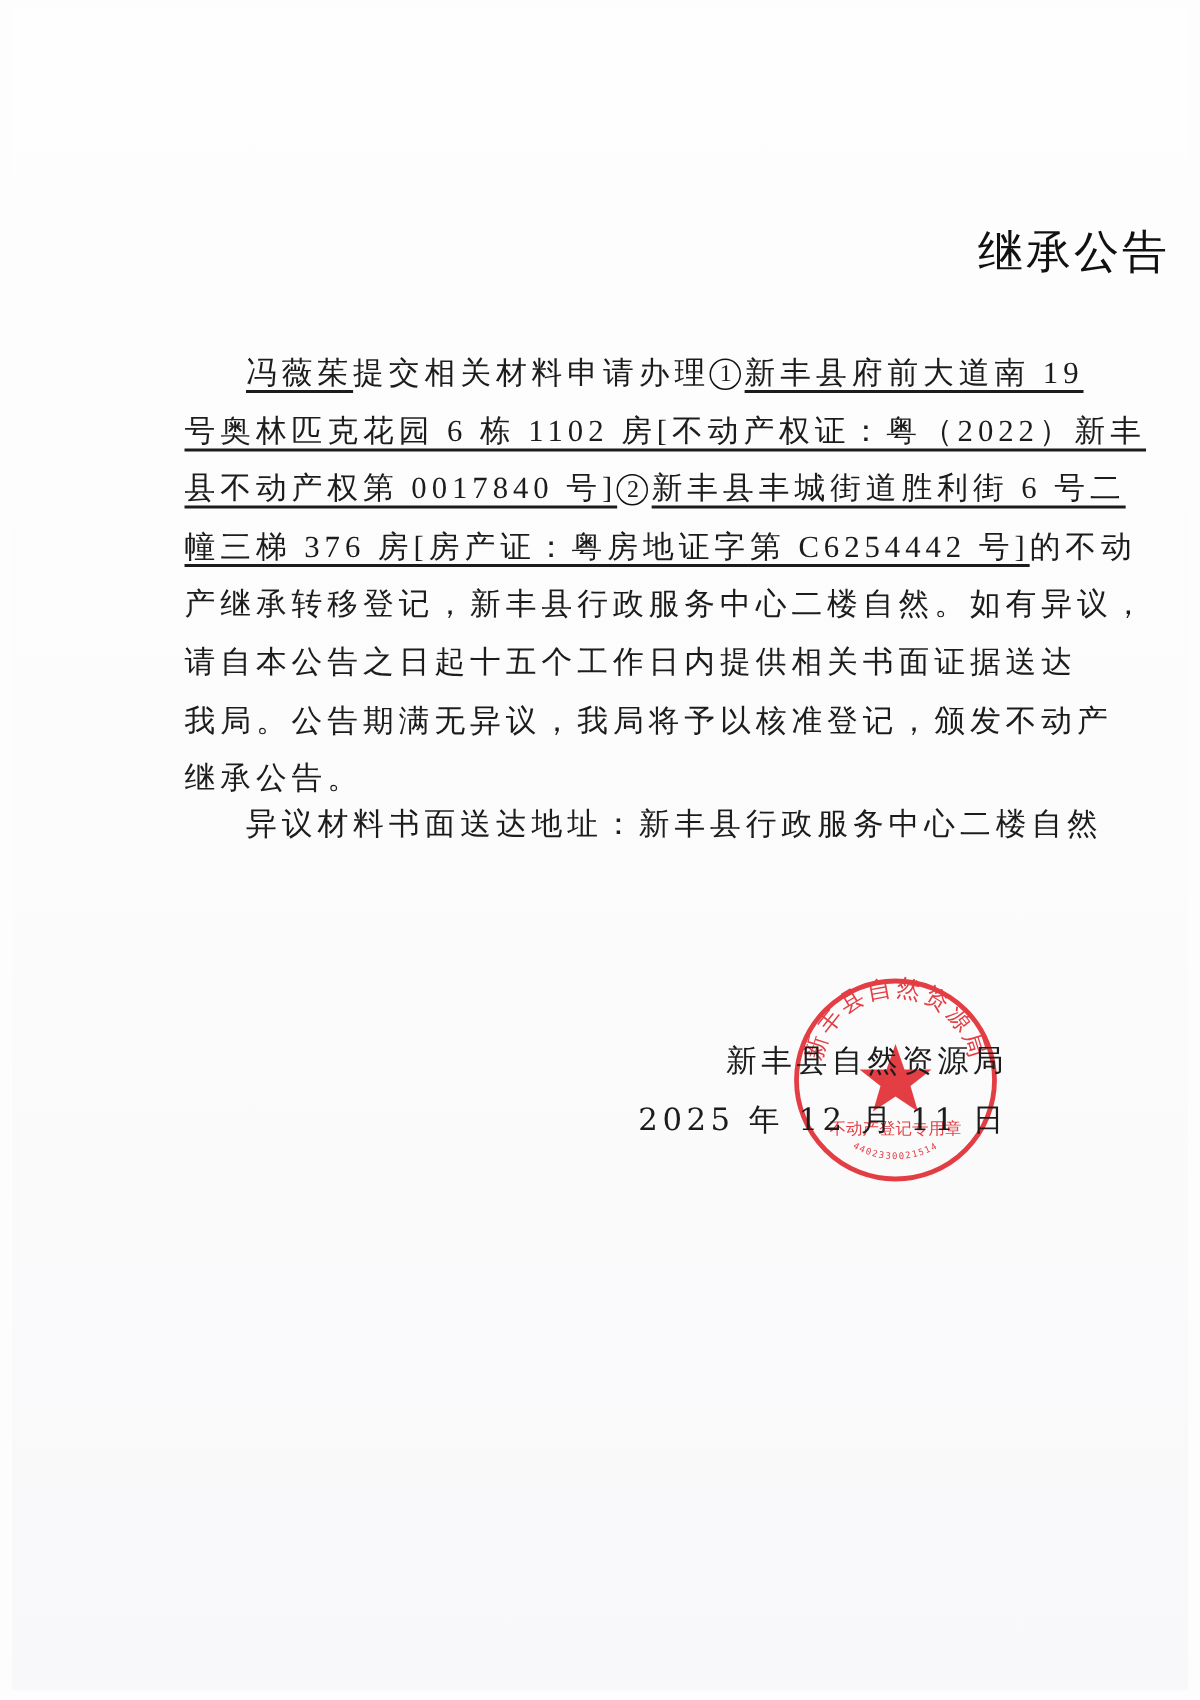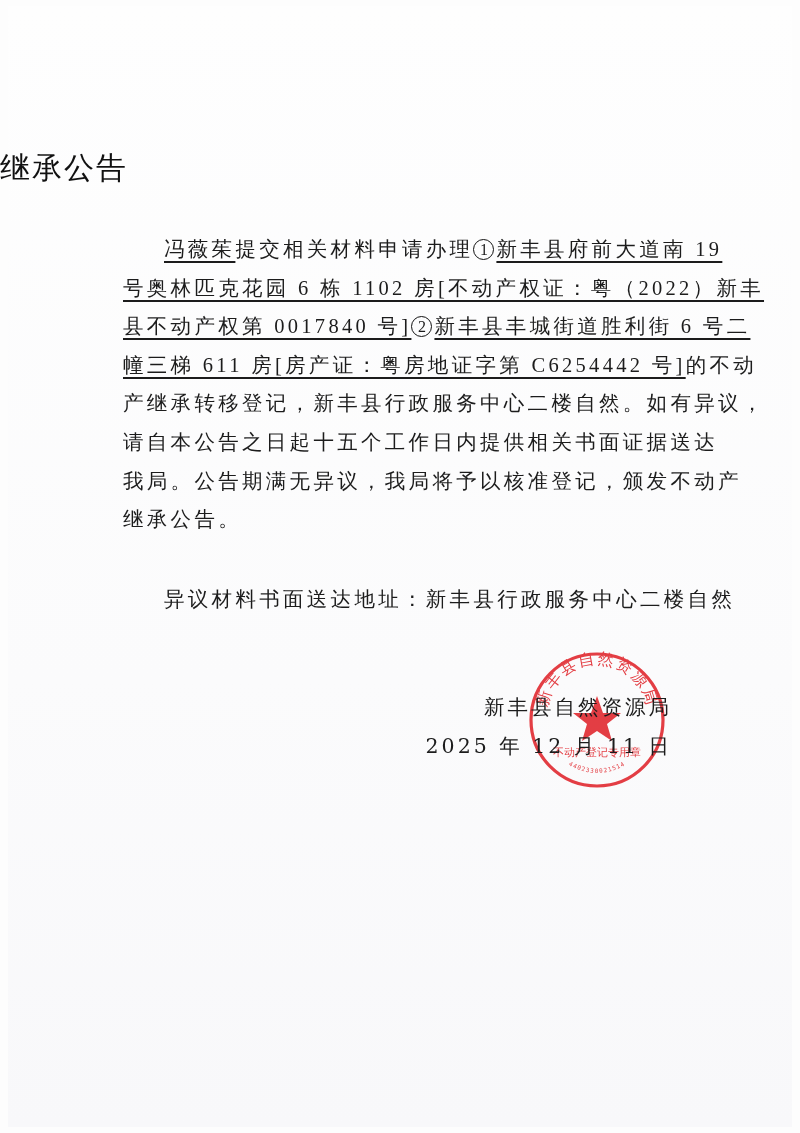--- a/index.html
+++ b/index.html
@@ -23,38 +23,38 @@
     }
     .scan-edge {
       position: absolute;
       left: 8px; top: 6px; right: 8px; bottom: 6px;
       background: linear-gradient(180deg, #fefefe 0%, #fbfbfc 60%, #f8f8fa 100%);
     }
     .title {
       position: absolute;
       left: 0; width: 780px;
       top: 148px;
-      text-align: left;
+      text-align: right;
       font-size: 30px;
       letter-spacing: 2px;
       font-family: "DejaVu Sans", "Liberation Sans", sans-serif;
       font-weight: normal;
       color: #111;
     }
     .body-text {
       position: absolute;
       left: 123px;
       width: 552px;
       font-size: 20.5px;
       line-height: 38.6px;
       letter-spacing: 3.3px;
       color: #1c1c1c;
     }
     .p1 { top: 230px; }
-    .p2 { top: 580px; }
+    .p2 { top: 531px; }
     .line {
       display: block;
       white-space: nowrap;
       height: 38.6px;
       font-family: Liberation Serif, serif;
     }
     .indent { padding-left: 41px; }
     .u {
       text-decoration: underline;
       text-decoration-thickness: 1.5px;
@@ -99,21 +99,21 @@
 
 <div class="page">
   <div class="scan-edge"></div>
 
   <div class="title">继承公告</div>
 
   <div class="body-text p1">
     <span class="line indent"><span class="u">冯薇茱</span><span>提交相关材料申请办理</span><span class="u"><span class="circled">1</span><span>新丰县府前大道南 19</span></span></span>
     <span class="line"><span class="u">号奥林匹克花园 6 栋 1102 房[不动产权证：粤（2022）新丰</span></span>
     <span class="line"><span class="u">县不动产权第 0017840 号]</span><span class="u"><span class="circled">2</span><span>新丰县丰城街道胜利街 6 号二</span></span></span>
-    <span class="line"><span class="u">幢三梯 611 房[房产证：粤房地证字第 C6254442 号]</span><span>的不动</span></span>
+    <span class="line"><span class="u">幢三梯 376 房[房产证：粤房地证字第 C6254442 号]</span><span>的不动</span></span>
     <span class="line">产继承转移登记，新丰县行政服务中心二楼自然。如有异议，</span>
     <span class="line">请自本公告之日起十五个工作日内提供相关书面证据送达</span>
     <span class="line">我局。公告期满无异议，我局将予以核准登记，颁发不动产</span>
     <span class="line">继承公告。</span>
   </div>
 
   <div class="body-text p2">
     <span class="line indent">异议材料书面送达地址：新丰县行政服务中心二楼自然</span>
   </div>
 

